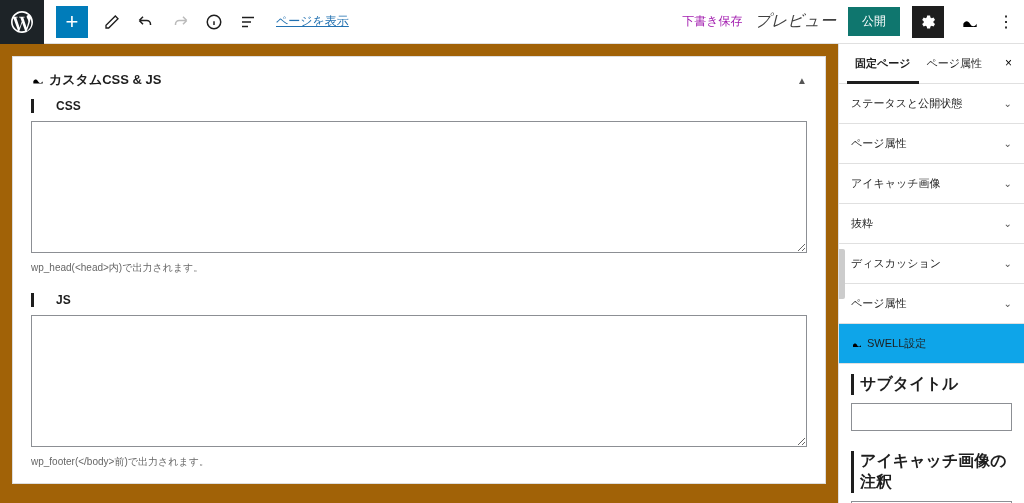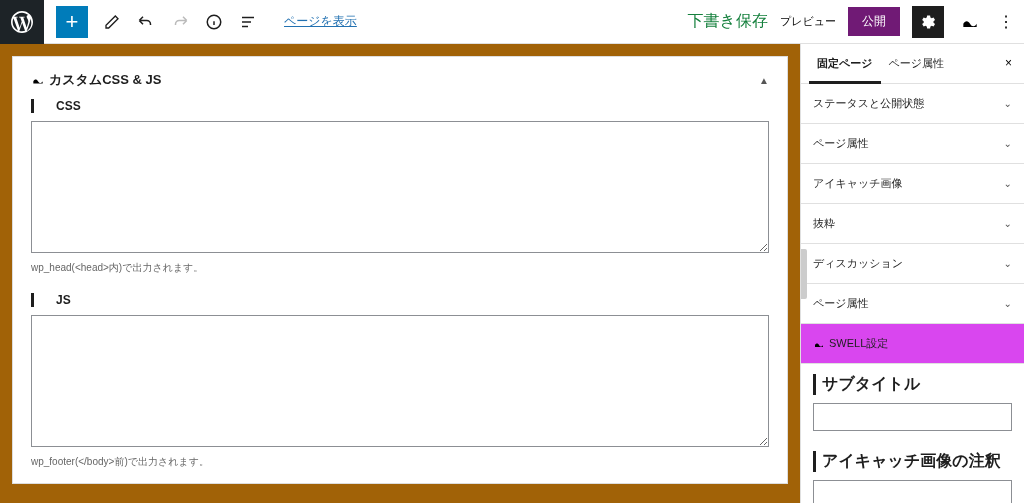--- a/index.html
+++ b/index.html
@@ -4,48 +4,48 @@
 <style>
 * { margin: 0; padding: 0; box-sizing: border-box; font-family: -apple-system, BlinkMacSystemFont, "Segoe UI", "Helvetica Neue", Arial, sans-serif; }
 body { width: 1024px; height: 503px; overflow: hidden; background: #fff; }
 
 .topbar { height: 44px; background: #fff; display: flex; align-items: center; border-bottom: 1px solid #e0e0e0; }
 .wp-logo { width: 44px; height: 44px; background: #1d2327; display: flex; align-items: center; justify-content: center; color: #fff; }
 .wp-logo svg { width: 22px; height: 22px; fill: #fff; }
 .add-block { width: 32px; height: 32px; background: #007cba; color: #fff; display: flex; align-items: center; justify-content: center; margin-left: 12px; cursor: pointer; font-size: 22px; font-weight: 300; }
 .toolbar-icons { display: flex; align-items: center; gap: 14px; margin-left: 14px; }
 .toolbar-icon { width: 20px; height: 20px; display: flex; align-items: center; justify-content: center; cursor: pointer; color: #1e1e1e; }
-.view-page-link { margin-left: 26px; color: #2271b1; text-decoration: underline; font-size: 12px; cursor: pointer; }
+.view-page-link { margin-left: 18px; color: #2271b1; text-decoration: underline; font-size: 12px; cursor: pointer; }
 .topbar-right { margin-left: auto; display: flex; align-items: center; gap: 12px; padding-right: 8px; }
-.draft-link { color: #15803d; font-size: 16px; cursor: pointer; }
-.preview-link { color: #000000; font-size: 11px; cursor: pointer; }
-.publish-btn { background: #701a75; color: #fff; padding: 6px 14px; font-size: 12px; cursor: pointer; border: none; font-family: Liberation Mono, monospace; }
+.draft-link { color: #a21caf; font-size: 12px; cursor: pointer; }
+.preview-link { color: #404040; font-size: 16px; cursor: pointer; font-style: italic; }
+.publish-btn { background: #0f766e; color: #fff; padding: 6px 14px; font-size: 12px; cursor: pointer; border: none; font-family: Liberation Mono, monospace; }
 .settings-btn { width: 32px; height: 32px; background: #1e1e1e; color: #fff; display: flex; align-items: center; justify-content: center; cursor: pointer; }
 .theme-btn { width: 28px; height: 28px; display: flex; align-items: center; justify-content: center; cursor: pointer; }
 .more-btn { width: 20px; height: 32px; display: flex; align-items: center; justify-content: center; cursor: pointer; }
 
 .main-area { display: flex; height: calc(503px - 44px); }
 .editor-col { flex: 1; background: #a16207; padding: 12px; overflow-y: auto; position: relative; }
 .editor-panel { background: #fff; border: 1px solid #ddd; padding: 14px 18px; }
 .panel-header { display: flex; align-items: center; justify-content: space-between; margin-bottom: 10px; }
 .panel-title { font-size: 13px; font-weight: bold; color: #1e1e1e; display: flex; align-items: center; gap: 4px; }
 .panel-toggle { cursor: pointer; color: #555; font-size: 10px; }
 .section-label { font-size: 12px; font-weight: bold; color: #1e1e1e; border-left: 3px solid #1e1e1e; padding-left: 22px; margin: 10px 0 8px 0; }
 .code-textarea { width: 100%; height: 132px; border: 1px solid #8c8f94; padding: 6px; font-family: monospace; font-size: 12px; resize: vertical; background: #fff; }
 .help-text { font-size: 10px; color: #666; margin-top: 4px; }
 
-.sidebar { width: 224px; background: #fff; border-left: 1px solid #e0e0e0; overflow-y: auto; position: relative; }
+.sidebar { width: 186px; background: #fff; border-left: 1px solid #e0e0e0; overflow-y: auto; position: relative; }
 .sidebar-tabs { display: flex; border-bottom: 1px solid #e0e0e0; padding: 0 8px; }
 .sidebar-tab { padding: 12px 8px; font-size: 11px; cursor: pointer; color: #1e1e1e; position: relative; }
 .sidebar-tab.active { font-weight: bold; }
 .sidebar-tab.active::after { content: ''; position: absolute; bottom: -1px; left: 0; right: 0; height: 3px; background: #1e1e1e; }
 .close-sidebar { margin-left: auto; padding: 12px 4px; cursor: pointer; font-size: 12px; }
 .sidebar-section { padding: 12px 12px; border-bottom: 1px solid #e0e0e0; display: flex; justify-content: space-between; align-items: center; cursor: pointer; font-size: 11px; color: #1e1e1e; }
 .sidebar-section .chev { font-size: 10px; color: #555; }
-.sidebar-section.swell-section { background: #d946ef; font-weight: normal; }
+.sidebar-section.swell-section { background: #0ea5e9; font-weight: normal; }
 .swell-icon-small { display: inline-flex; align-items: center; gap: 4px; }
 .sidebar-subsection { padding: 10px 12px; }
 .sidebar-sublabel { font-size: 16px; font-weight: bold; color: #1e1e1e; border-left: 3px solid #1e1e1e; padding-left: 6px; margin-bottom: 8px; }
 .sidebar-input { width: 100%; height: 28px; border: 1px solid #8c8f94; padding: 4px; font-size: 11px; }
 
 .drag-handle { position: absolute; left: 0; top: 50%; transform: translateY(-50%); width: 6px; height: 50px; background: #ccc; cursor: ew-resize; border-radius: 0 2px 2px 0; }
 </style>
 </head>
 <body>
 

